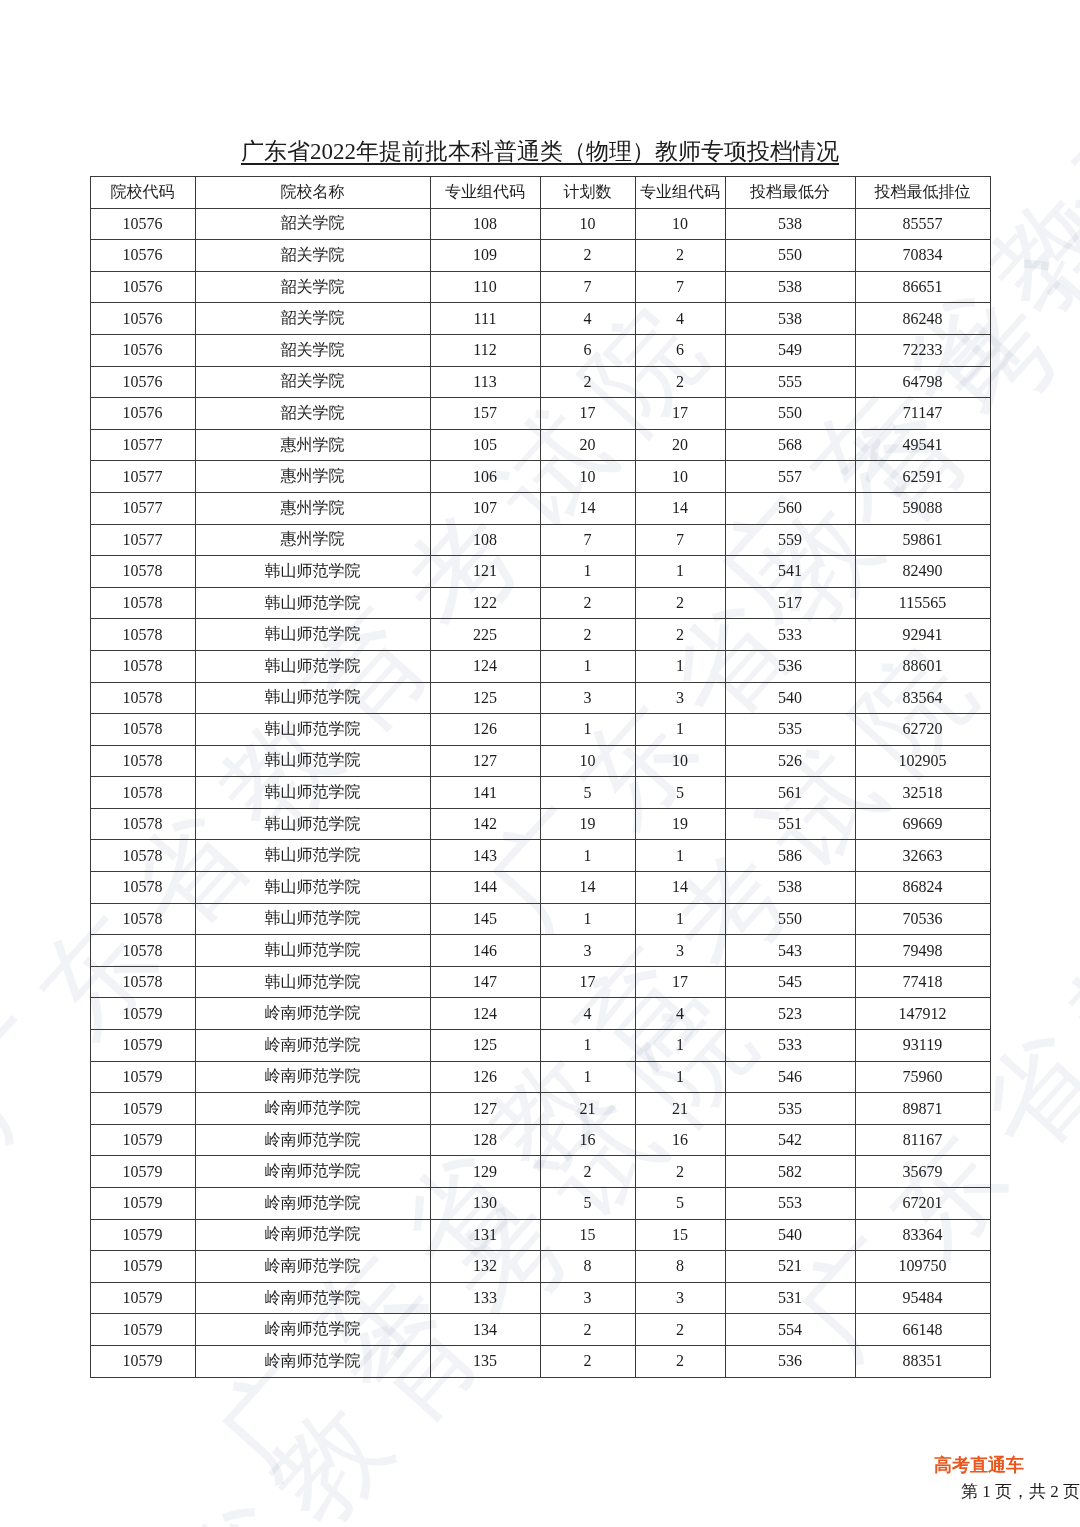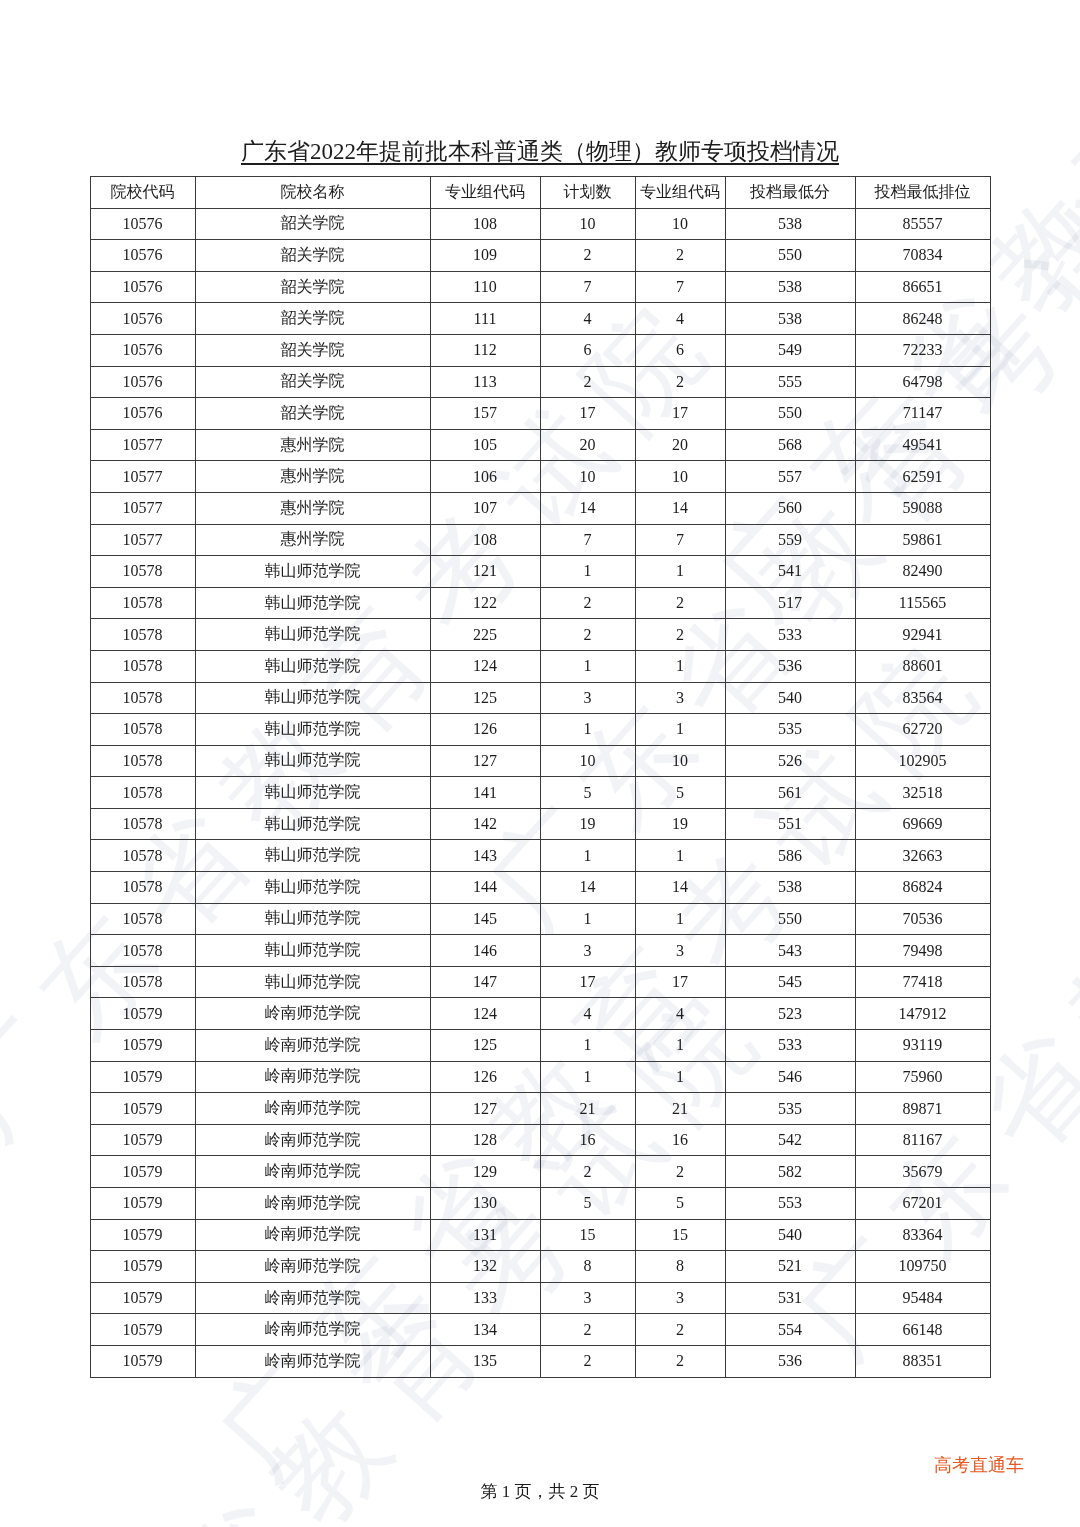--- a/index.html
+++ b/index.html
@@ -58,30 +58,30 @@
     height:31.6px;
     padding:0 2px;
     overflow:hidden;
     white-space:nowrap;
   }
 
   .footer-page {
     position:absolute;
     left:0; right:0;
     bottom:24px;
-    text-align:center;
+    text-align:right;
     font-size:17px;
     z-index:1;
   }
   .footer-brand {
     position:absolute;
     right:56px;
     bottom:50px;
     font-size:18px;
-    font-weight:normal;
+    font-weight:bold;
     font-family:"Liberation Sans","DejaVu Sans",sans-serif;
     z-index:1;
     margin-left:20px;
   }
 </style>
 </head>
 <body>
 
 <div class="watermark-layer">
   <span class="watermark wm1">广东省教育考试院</span>

